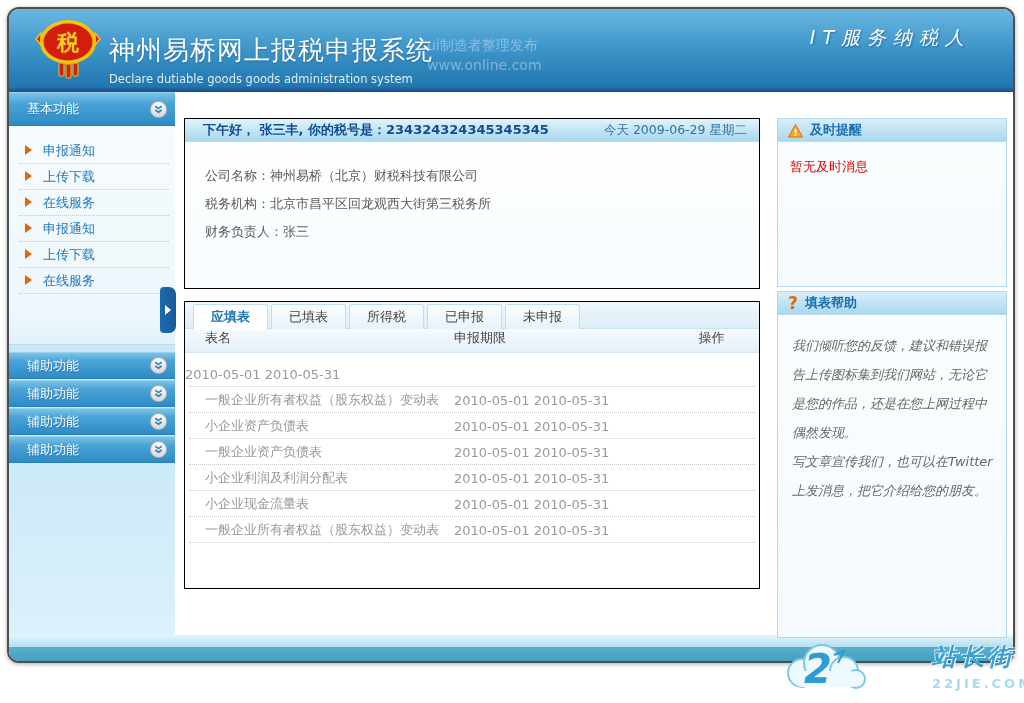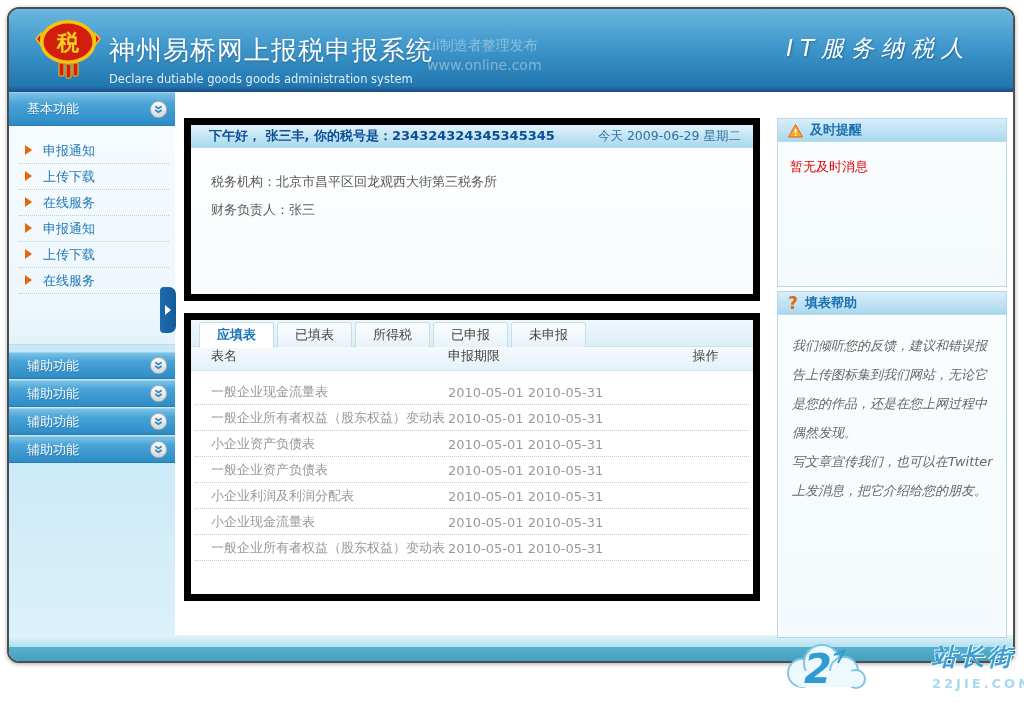--- a/index.html
+++ b/index.html
@@ -12,21 +12,21 @@
   
   .header {
     position:relative; height:78px;
     background:linear-gradient(180deg,#6ab7e0 0%,#3f97cb 48%,#2076ae 100%);
   }
   .logo { position:absolute; left:26px; top:8px; }
   .title-block { position:absolute; left:100px; top:24px; color:#fff; }
   .title { font-size:26px; letter-spacing:1px; text-shadow:0 1px 2px rgba(0,40,80,.35); }
   .subtitle { font-size:11.5px; color:rgba(255,255,255,.85); margin-top:4px; }
   .hdr-watermark { position:absolute; left:418px; top:26px; font-size:14px; color:rgba(255,255,255,.38); line-height:20px; }
-  .slogan { position:absolute; right:42px; top:24px; color:#fff; font-size:23px; font-style:italic; letter-spacing:7px; text-shadow:1px 1px 2px rgba(0,40,80,.4); }
+  .slogan { position:absolute; right:42px; top:16px; color:#fff; font-size:19px; font-style:italic; letter-spacing:7px; text-shadow:1px 1px 2px rgba(0,40,80,.4); }
   .navy-strip { height:5px; background:linear-gradient(180deg,#2a6cab,#174f86); }
   
   .bodyrow { display:flex; height:543px; }
   
   .sidebar { position:relative; width:166px; flex:0 0 166px; background:linear-gradient(180deg,#c2e3f5 0%,#cdeaf8 70%,#dbf1fb 100%); }
   .sb-bar {
     height:34px; display:flex; align-items:center; justify-content:space-between;
     padding:0 8px 0 18px; color:#fff; font-size:13px;
     background:linear-gradient(180deg,#7cc2e6 0%,#47a2d6 35%,#2e8cc6 100%);
     border-top:1px solid #9ad3ee; border-bottom:1px solid #2a7cb4;
@@ -42,21 +42,21 @@
   .menu-item:after { content:""; position:absolute; left:10px; right:6px; bottom:0; border-bottom:1px dotted #a9d3e8; }
   .tri { position:absolute; left:16px; top:7px; width:0; height:0; border-left:7px solid #e2660a; border-top:5px solid transparent; border-bottom:5px solid transparent; }
   .aux-gap { height:6px; }
   .sb-handle {
     position:absolute; left:151px; top:195px; width:16px; height:46px; background:linear-gradient(90deg,#1d6cae,#155a97);
     border-radius:4px 7px 7px 4px; display:flex; align-items:center; justify-content:center; cursor:pointer; z-index:3;
   }
   .sb-handle .tri2 { width:0; height:0; border-left:6px solid #fff; border-top:5px solid transparent; border-bottom:5px solid transparent; }
   
   .main { flex:1 1 auto; background:#fff; padding:26px 9px 0 9px; }
-  .panel-box { border:7px solid #000000; }
+  .panel-box { border:1px solid #000000; }
   .greet-bar {
     height:23px; display:flex; align-items:center; justify-content:space-between; padding:0 12px 0 18px;
     background:linear-gradient(180deg,#e2f3fb 0%,#c0e3f4 55%,#a9d9ef 100%); border-bottom:1px solid #bcdcee;
   }
   .greet-left { font-size:13px; font-weight:bold; color:#0d4e94; }
   .greet-date { font-size:12.5px; color:#33719f; }
   .info-body { height:146px; background:linear-gradient(180deg,#fdfeff,#f8fcfe); padding:20px 0 0 20px; }
   .info-line { font-size:13px; color:#5a5a5a; line-height:28px; }
   .gap12 { height:12px; }
   .tab-panel { height:288px; background:#fff; }
@@ -195,41 +195,41 @@
 
     <div class="main">
       <div class="panel-box">
         <div class="greet-bar">
           <div class="greet-left">
             <span>下午好，  张三丰,  你的税号是：</span><span>234324324345345345</span>
           </div>
           <div class="greet-date">今天 2009-06-29 星期二</div>
         </div>
         <div class="info-body">
+          <div class="info-line">公司名称：神州易桥（北京）财税科技有限公司</div>
           <div class="info-line">税务机构：北京市昌平区回龙观西大街第三税务所</div>
           <div class="info-line">财务负责人：张三</div>
         </div>
       </div>
       <div class="gap12"></div>
       <div class="panel-box tab-panel">
         <div class="tab-strip">
           <div class="tab active">应填表</div>
           <div class="tab">已填表</div>
           <div class="tab">所得税</div>
           <div class="tab">已申报</div>
           <div class="tab">未申报</div>
         </div>
         <div class="tbl-head">
           <div class="col-name">表名</div>
           <div class="col-period">申报期限</div>
           <div class="col-op">操作</div>
         </div>
         <div class="tbl-rows">
           <div class="tbl-row">
-              <div class="col-name">一般企业现金流量表</div>
               <div class="col-period">2010-05-01 2010-05-31</div>
               <div class="col-op"></div>
             </div>
           <div class="tbl-row">
               <div class="col-name">一般企业所有者权益（股东权益）变动表</div>
               <div class="col-period">2010-05-01 2010-05-31</div>
               <div class="col-op"></div>
             </div>
           <div class="tbl-row">
               <div class="col-name">小企业资产负债表</div>

